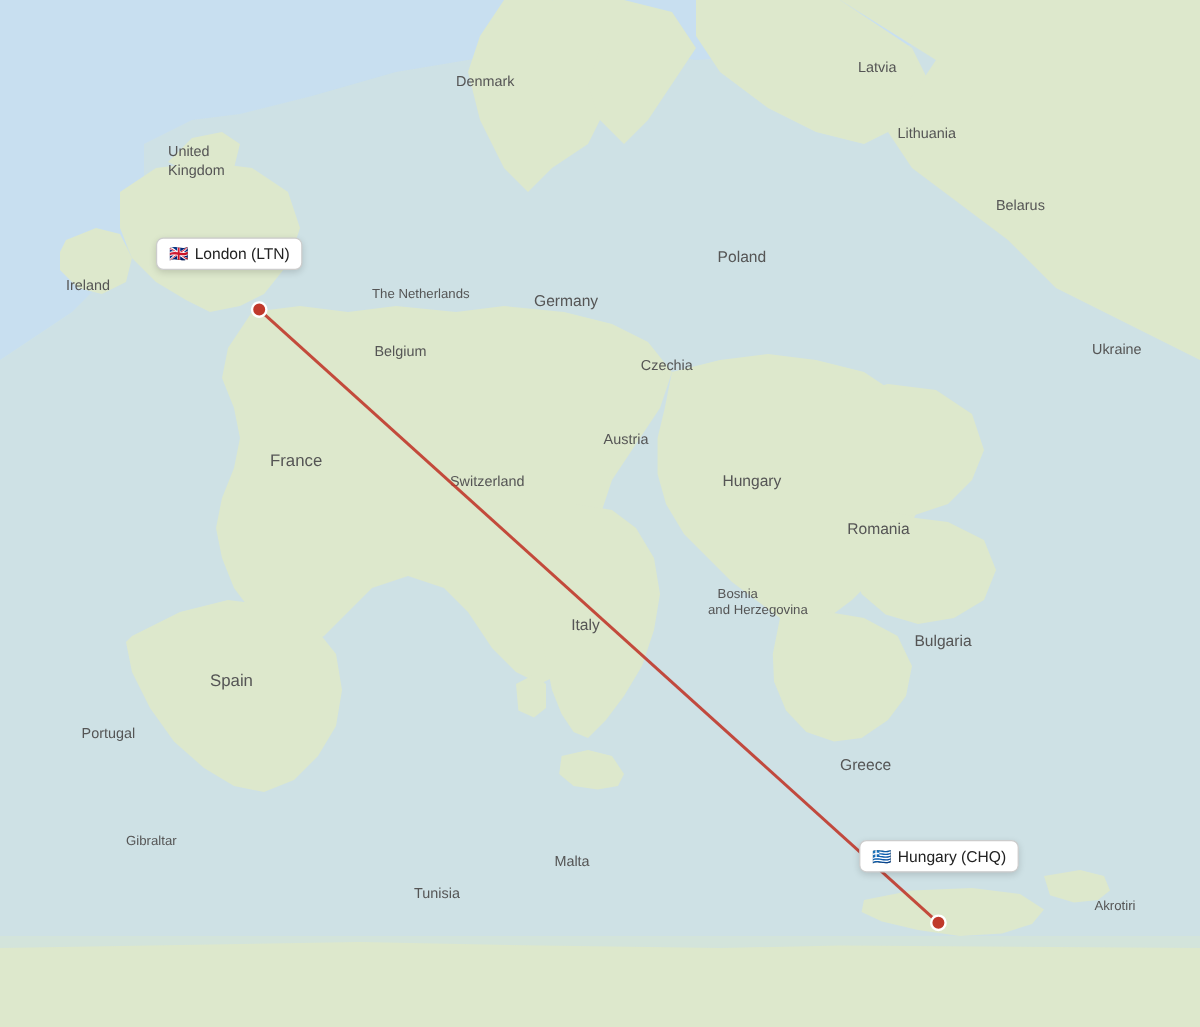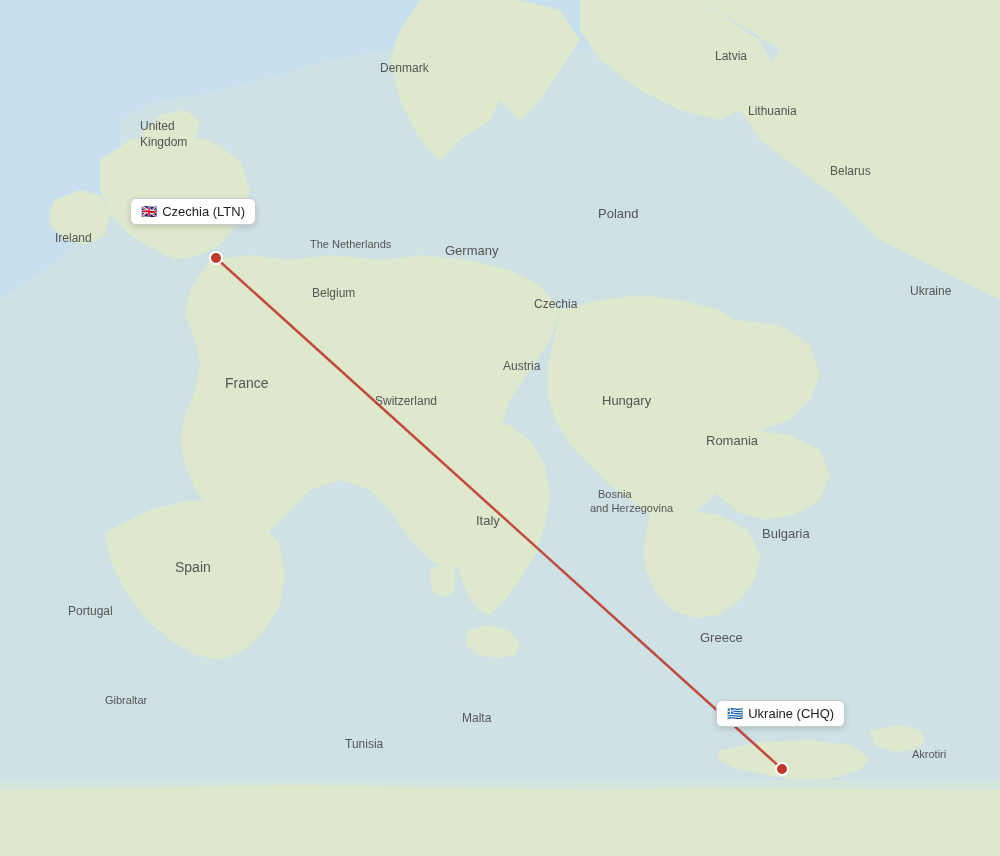--- a/index.html
+++ b/index.html
@@ -138,20 +138,20 @@
     <text x="912" y="758" font-size="11" fill="#555" font-family="Arial">Akrotiri</text>
 
     <line x1="216" y1="258" x2="782" y2="769" stroke="#c0392b" stroke-width="2.5" stroke-opacity="0.9"></line>
 
     <circle cx="216" cy="258" r="6" fill="#c0392b" stroke="white" stroke-width="2"></circle>
     <circle cx="782" cy="769" r="6" fill="#c0392b" stroke="white" stroke-width="2"></circle>
   </svg>
 
   <div class="airport-label" id="label-london">
     <span>🇬🇧</span>
-    <span>Czechia (LTN)</span>
+    <span>London (LTN)</span>
   </div>
 
   <div class="airport-label" id="label-chania">
     <span>🇬🇷</span>
-    <span>Ukraine (CHQ)</span>
+    <span>Hungary (CHQ)</span>
   </div>
 </div>
 
 </body></html>

